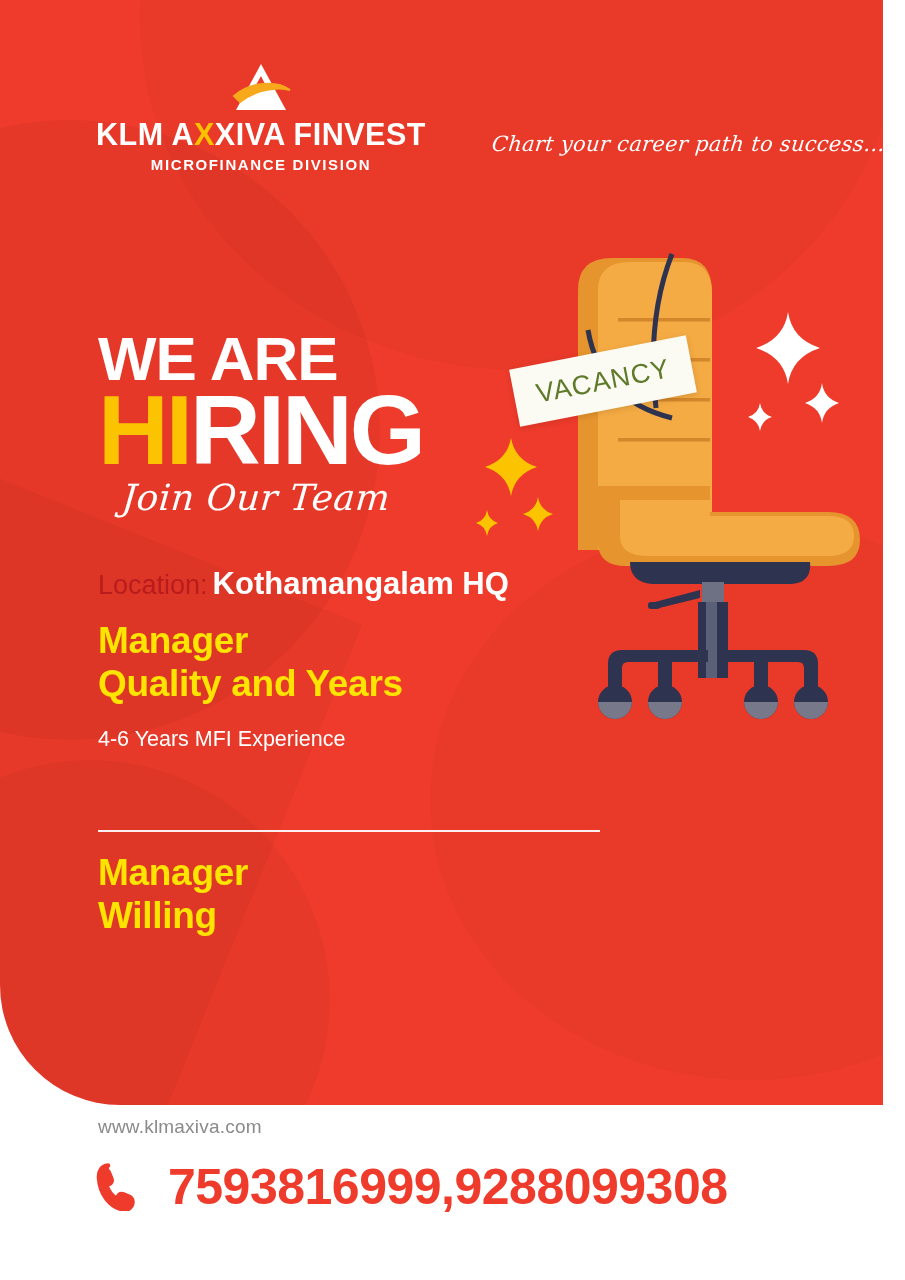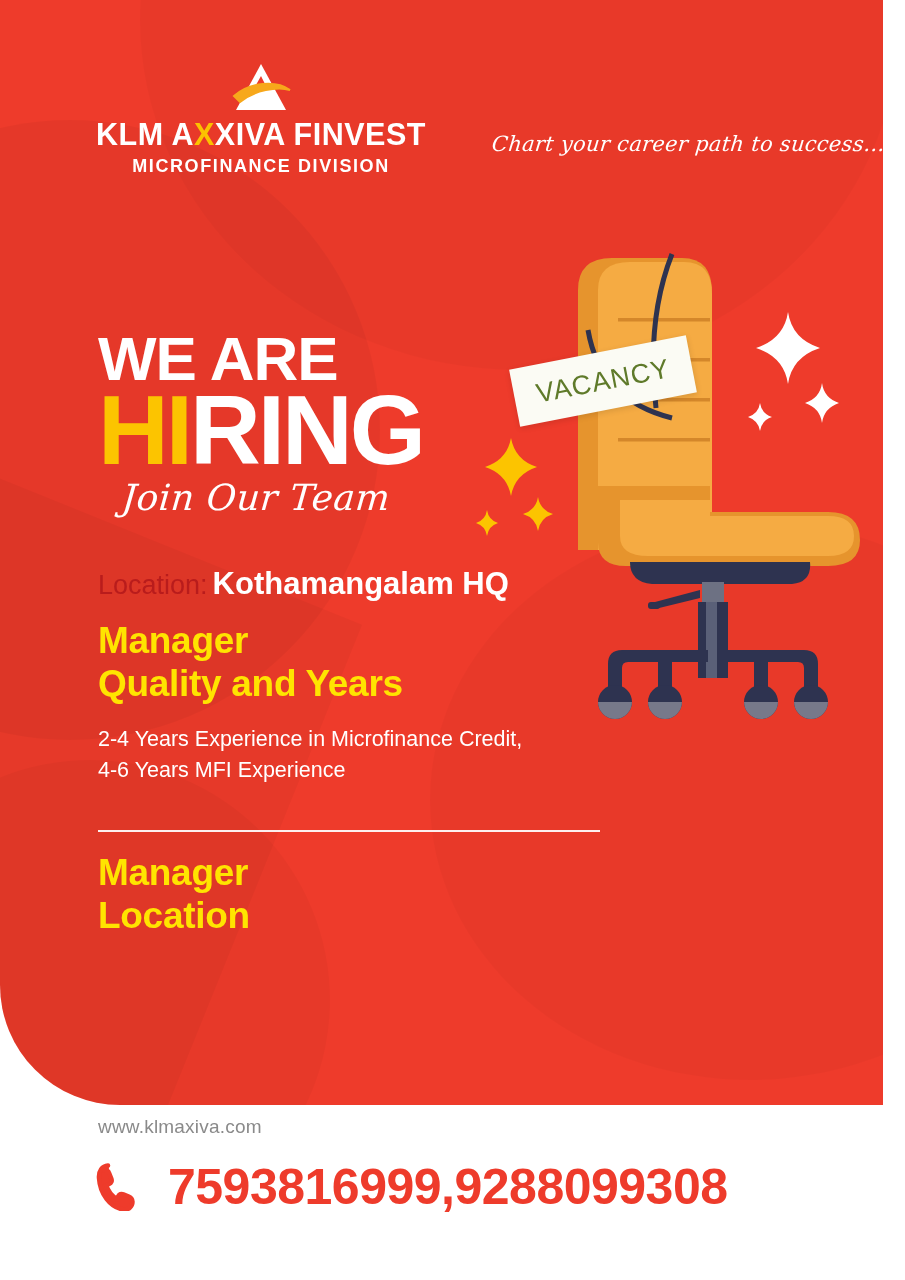--- a/index.html
+++ b/index.html
@@ -75,21 +75,21 @@
   .logo-name {
     font-size: 30.5px;
     font-weight: bold;
     color: #ffffff;
     letter-spacing: 0.5px;
     line-height: 1.05;
     white-space: nowrap;
   }
   .logo-name .x-accent { color: #fcc200; }
   .logo-sub {
-    font-size: 18px;
+    font-size: 15px;
     font-weight: bold;
     color: #ffffff;
     letter-spacing: 1.6px;
     margin-top: 6px;
   }
 
   
   .tagline {
     position: absolute;
     left: 492px;
@@ -355,31 +355,30 @@
   <div class="location-row">
     <span class="location-label">Location:</span><span class="location-value">Kothamangalam HQ</span>
   </div>
 
   <div class="job job-1">
     <div class="job-title">
       <div>Manager</div>
       <div>Quality and Years</div>
     </div>
     <div class="job-desc">
-      <div>2-4 Years Experience in Microfinance Credit,</div>
       <div>4-6 Years MFI Experience</div>
     </div>
   </div>
 
   <div class="divider"></div>
 
   <div class="job job-2">
     <div class="job-title">
       <div>Manager</div>
-      <div>Location</div>
+      <div>Willing</div>
     </div>
   </div>
 
   <div class="website">www.klmaxiva.com</div>
 
   <div class="contact-row">
     <div class="phone-icon">
       <svg width="40" height="48" viewBox="0 0 40 48">
         <path d="M13.5 2 C7 2 3 7 3 14 C3 30 13 44 27 46.5 C33 47.5 37 43 37 38 C37 35.5 35.5 34 33.5 33.2 L27.5 30.8 C25.5 30 23.5 30.8 22.5 32.6 L21.2 35 C17 32.2 13.5 27.5 11.8 22.5 L14.5 21.3 C16.4 20.4 17.3 18.4 16.6 16.4 L14.4 10 C13.6 7.8 12 6.2 13.5 2 Z" fill="#ee3b2b"></path>
         <path d="M12 2.5 C6 3 2.5 8 3 15 C4 31 14 44 27 46.5 C32.5 47.3 36.5 43.5 36.5 38.8 C36.5 36.2 35 34.4 32.8 33.5 L27.4 31.3 C25.3 30.4 23.2 31.3 22.2 33.3 L20.8 36 C16.2 33 12 27.8 10.2 22.2 L13.2 21 C15.3 20.1 16.2 18 15.4 15.9 L13.2 10.3 C12.3 8.1 10.4 6.8 8 7.2" fill="none" stroke="#ee3b2b" stroke-width="4.5" stroke-linecap="round"></path>

